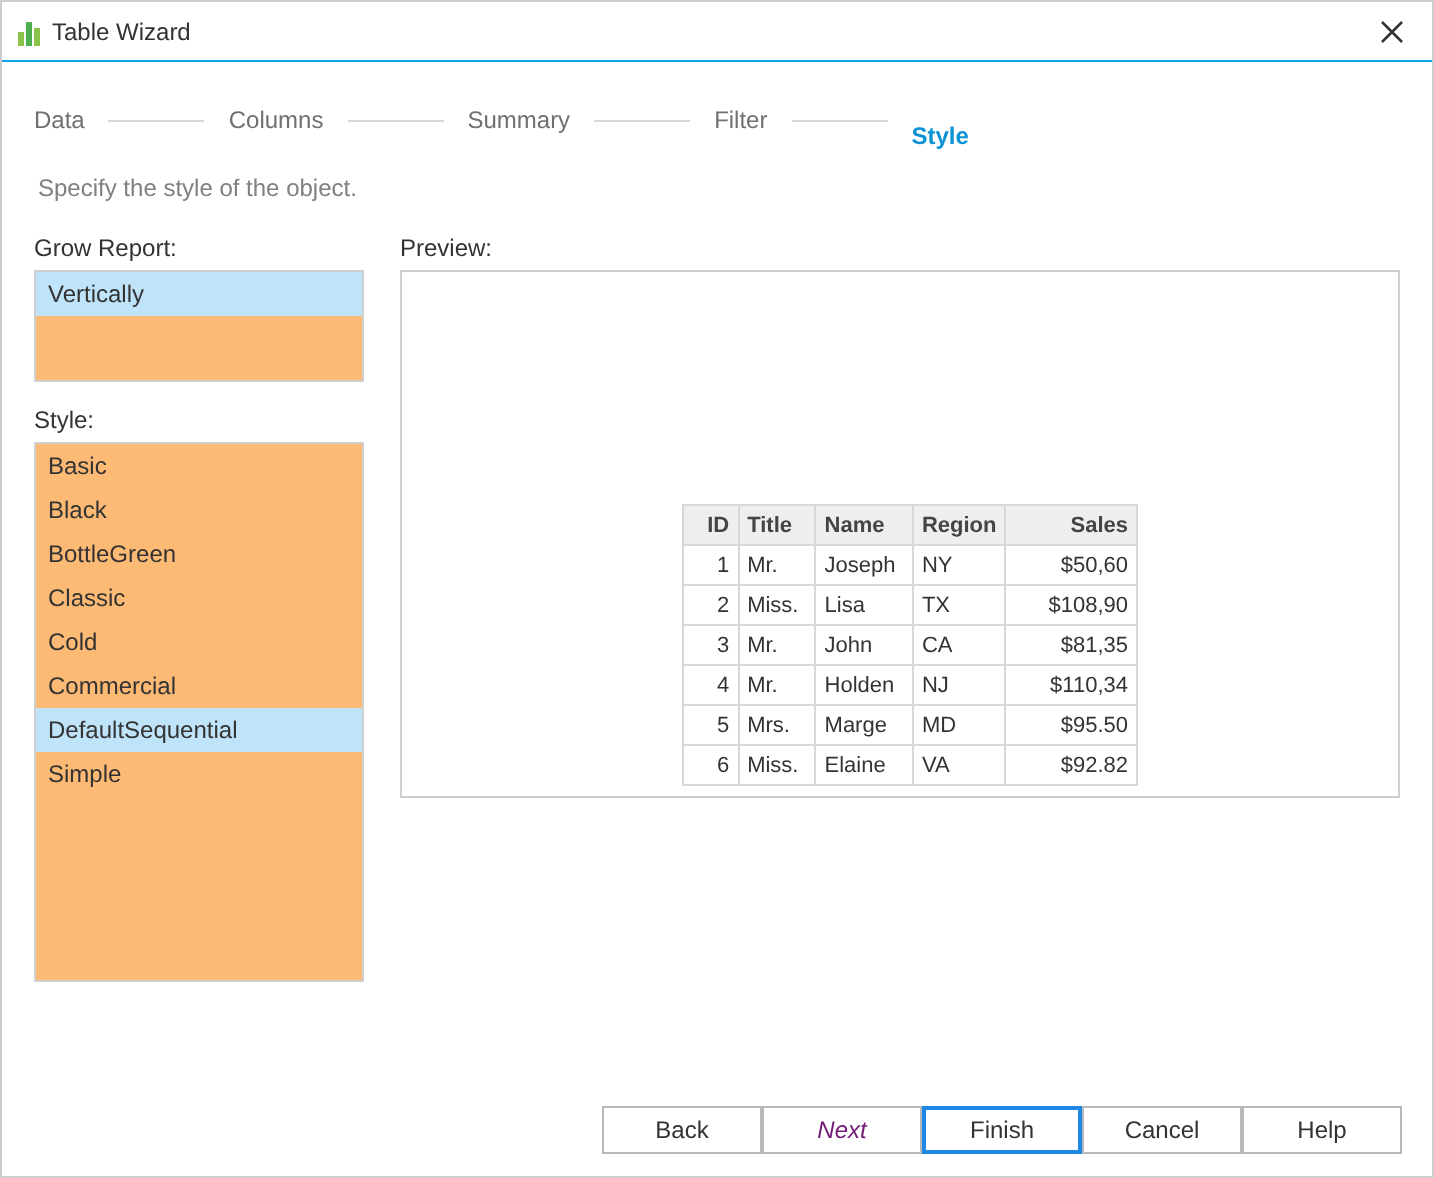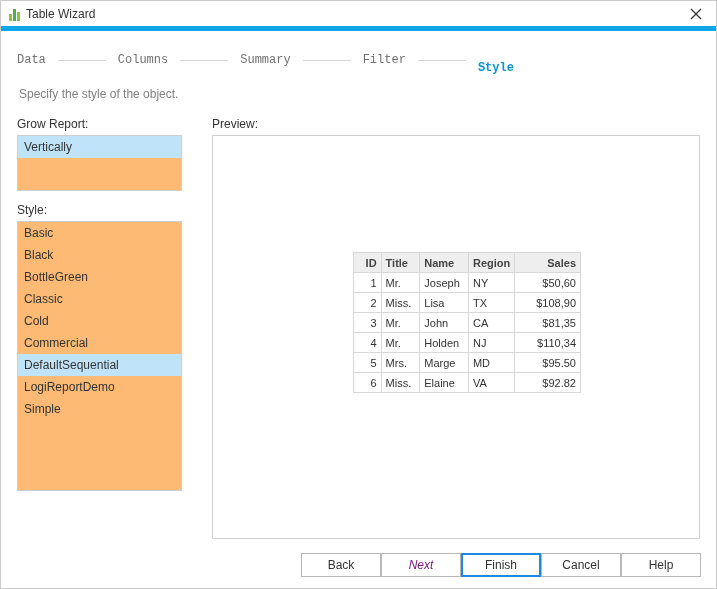--- a/index.html
+++ b/index.html
@@ -12,21 +12,21 @@
     width: 717px;
     height: 589px;
     border: 1px solid #ccc;
     overflow: hidden;
   }
   .titlebar {
     display: flex;
     align-items: center;
     height: 30px;
     padding: 0 8px;
-    border-bottom: 5px solid #0ea5e9;
+    border-bottom: 1px solid #0ea5e9;
     text-align: right;
   }
   .titlebar .icon {
     display: flex;
     align-items: flex-end;
     gap: 1px;
     margin-right: 6px;
     height: 14px;
   }
   .titlebar .icon span { width: 3px; display: block; }
@@ -45,21 +45,20 @@
     font-size: 14px;
     color: #333;
     margin-right: -6px;
   }
 
   .steps {
     display: flex;
     align-items: center;
     padding: 12px 16px 6px 16px;
     gap: 4px;
-    font-family: Liberation Mono, monospace;
   }
   .step {
     font-size: 12px;
     color: #707070;
     padding: 2px 0;
   }
   .step.active { color: #0b93d5; font-weight: 600; margin-top: 16px; }
   .step-sep {
     flex: 0 0 auto;
     width: 48px;
@@ -70,21 +69,21 @@
 
   .subtitle {
     padding: 4px 18px 16px 18px;
     color: #808080;
     font-size: 12px;
   }
 
   .body {
     display: flex;
     padding: 0 16px;
-    gap: 30px;
+    gap: 18px;
   }
 
   .left { width: 165px; flex: 0 0 165px; }
   .label { color: #333; margin-bottom: 4px; font-size: 12px; }
   .listbox {
     border: 1px solid #cfcfcf;
     background: #fdba74;
   }
   .grow-box { height: 56px; }
   .style-box { height: 270px; }
@@ -93,21 +92,21 @@
     font-size: 12px;
     color: #333;
     cursor: pointer;
   }
   .listitem.selected { background: #bfe4f9; }
 
   .right { flex: 1; }
   .preview-box {
     border: 1px solid #cfcfcf;
     background: #fff;
-    height: 404px;
+    height: 264px;
     position: relative;
     overflow: hidden;
   }
 
   .table-wrap {
     position: absolute;
     left: 140px;
     top: 116px;
     width: 228px;
   }
@@ -197,21 +196,20 @@
     <div style="height:12px"></div>
     <div class="label">Style:</div>
     <div class="listbox style-box" id="style-list">
         <div class="listitem">Basic</div>
         <div class="listitem">Black</div>
         <div class="listitem">BottleGreen</div>
         <div class="listitem">Classic</div>
         <div class="listitem">Cold</div>
         <div class="listitem">Commercial</div>
         <div class="listitem selected">DefaultSequential</div>
-        <div class="listitem">LogiReportDemo</div>
         <div class="listitem">Simple</div>
       </div>
   </div>
   <div class="right">
     <div class="label">Preview:</div>
     <div class="preview-box">
       <div class="table-wrap">
         <table>
           <thead>
               <tr id="thead-row">

